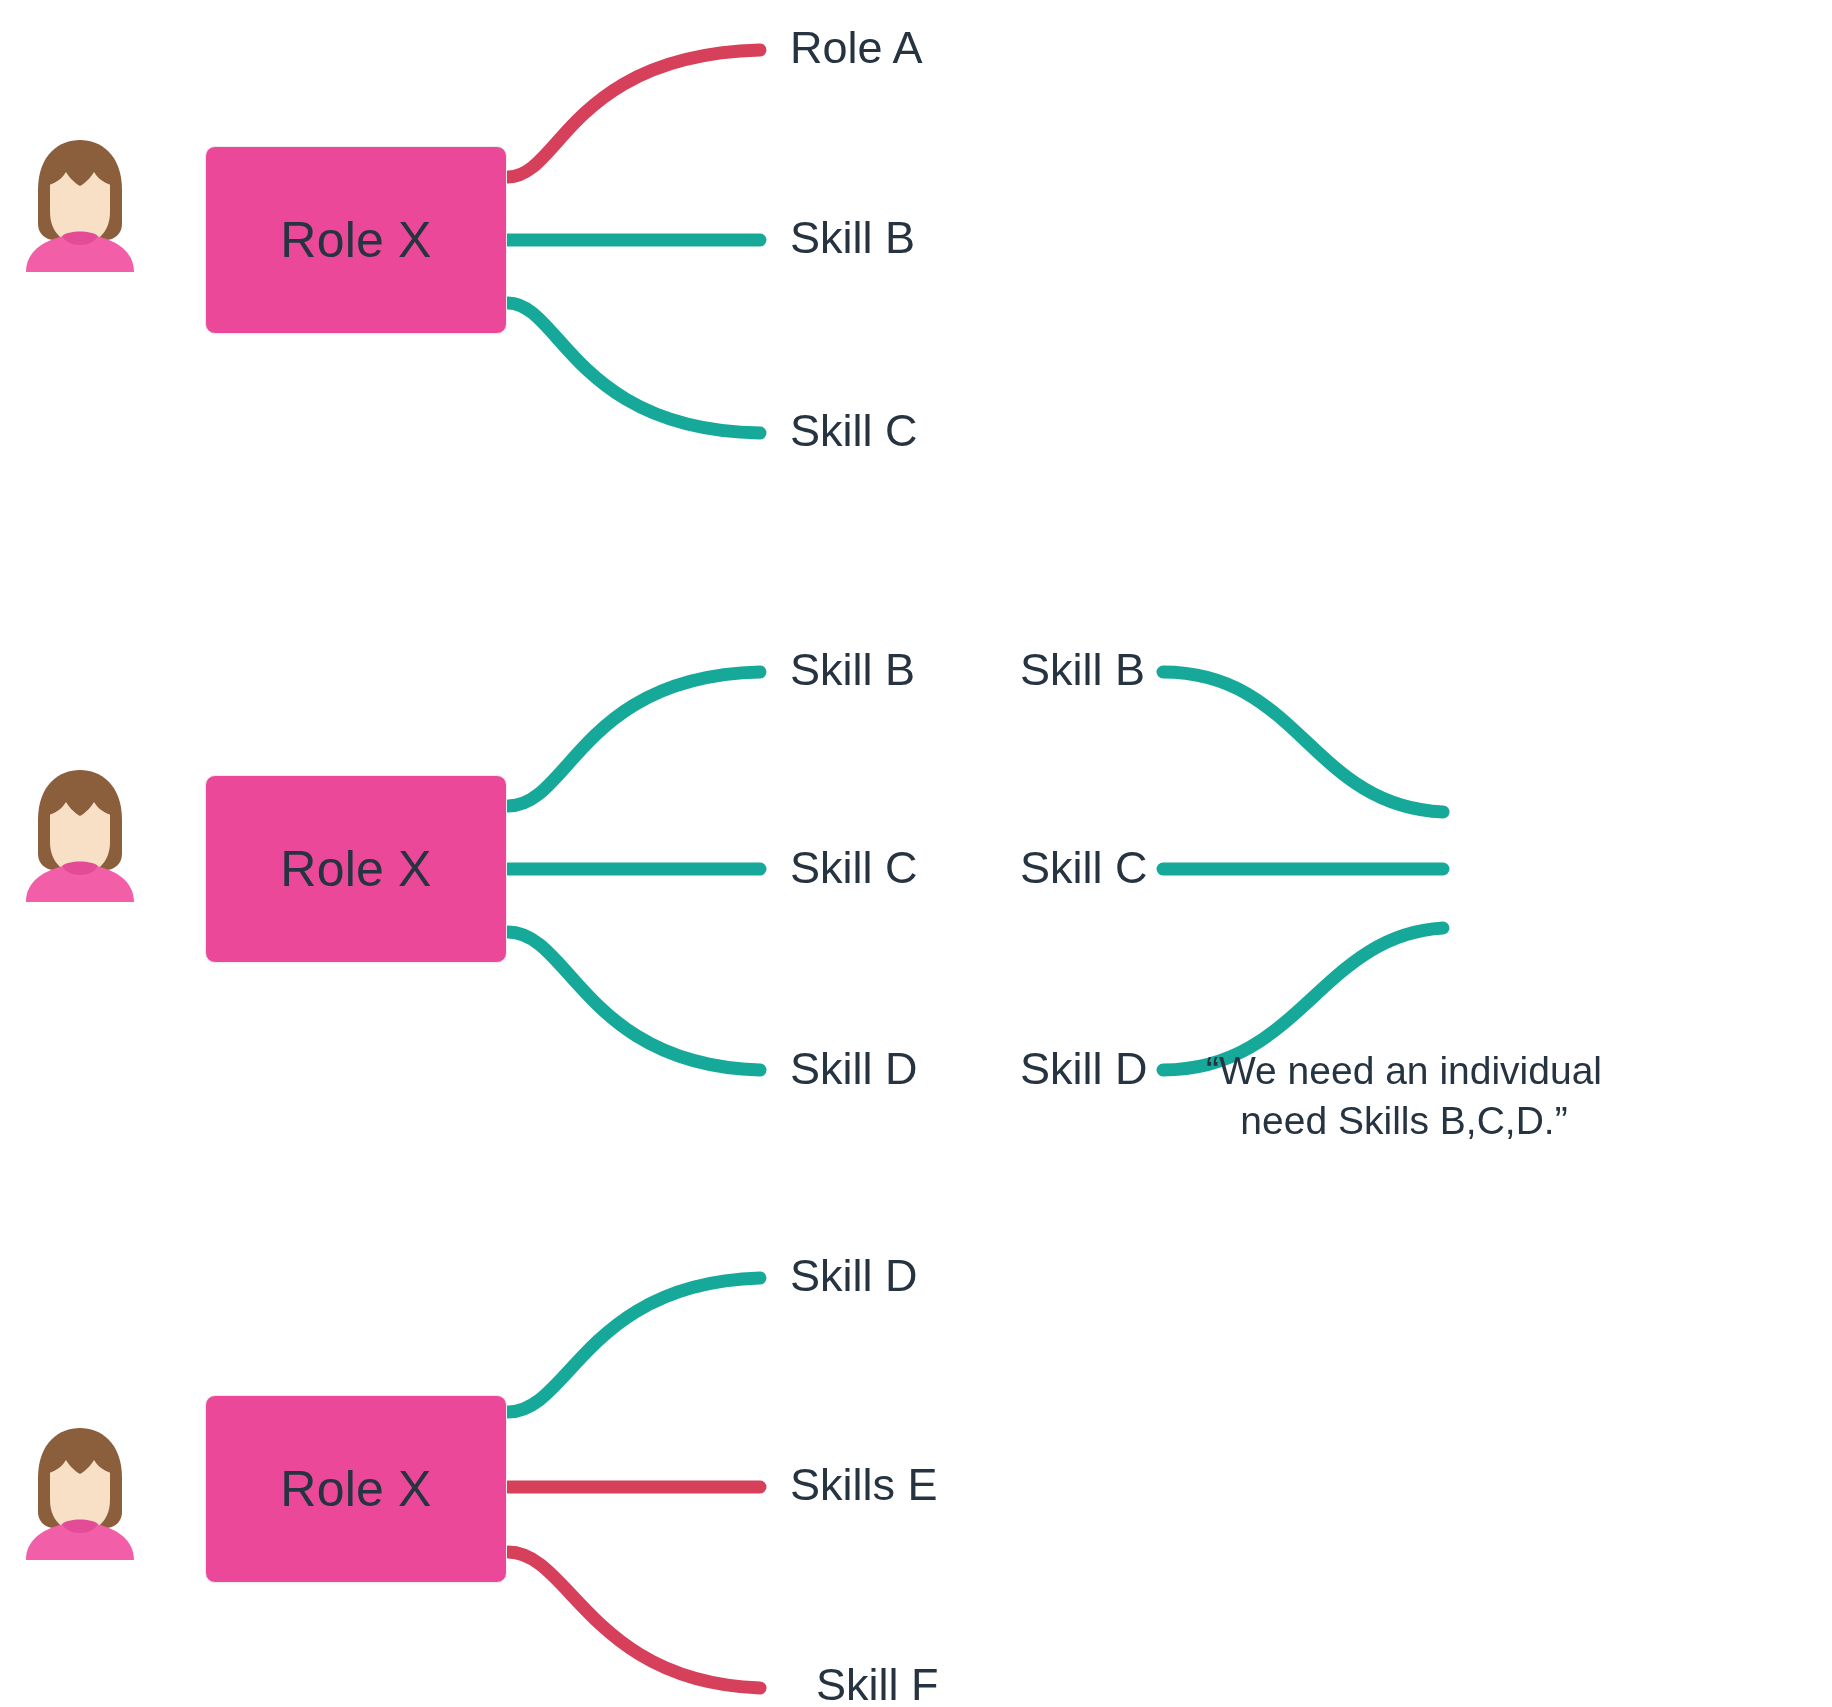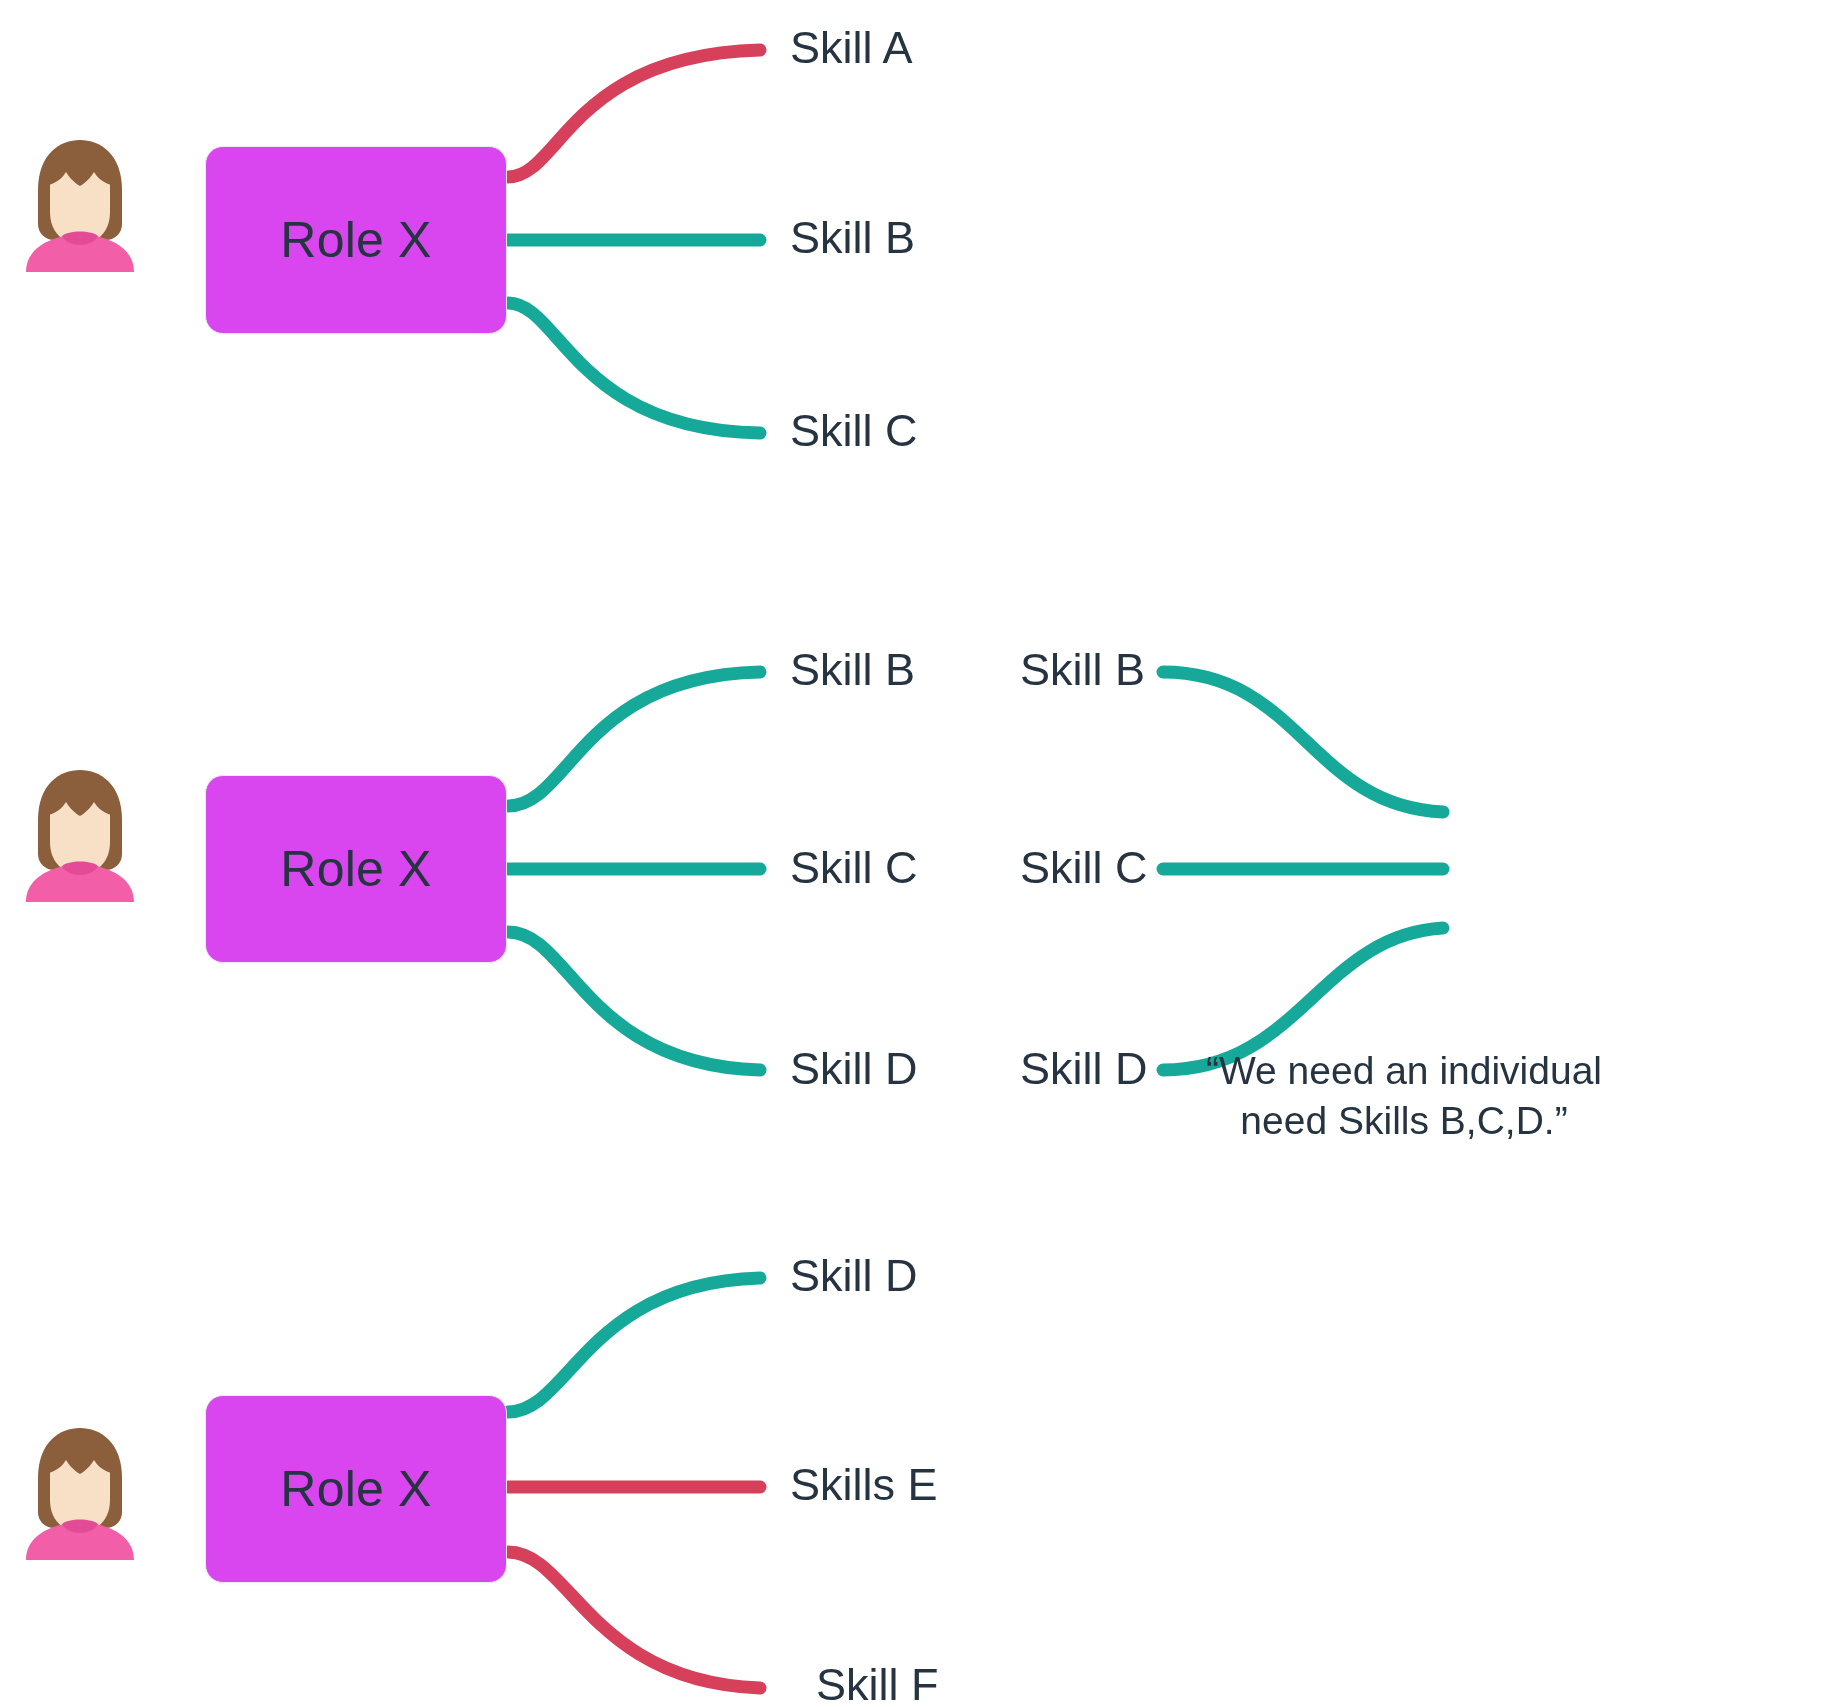--- a/index.html
+++ b/index.html
@@ -27,23 +27,23 @@
     position: absolute;
     left: 0; top: 0;
     width: 1832px;
     height: 1707px;
     pointer-events: none;
   }
 
   
   .node-box {
     position: absolute;
-    background: #d946ef;
+    background: #ec4899;
     border: 1.5px solid #ececef;
-    border-radius: 18px;
+    border-radius: 10px;
     box-shadow: 0 1px 3px rgba(20,30,45,0.045);
     display: flex;
     align-items: center;
     justify-content: center;
     box-sizing: border-box;
   }
   .node-box .node-label {
     font-size: 50px;
     color: #263340;
     letter-spacing: 0.2px;
@@ -112,21 +112,21 @@
       <path d="M8 140 C8 118 28 108 46 104 C52 114 72 114 78 104 C96 108 116 118 116 140 Z" fill="#f25fa8"></path>
       <path d="M44 104 C50 116 74 116 80 104 C74 98 50 98 44 104 Z" fill="#e34b97"></path>
     </svg>
   </div>
 
   <div class="node-box" style="left:205px; top:146px; width:302px; height:188px;">
     <span class="node-label">Role X</span>
   </div>
 
   <div class="skill-label" style="left:790px; top:25px;">
-    <span>Skill A</span>
+    <span>Role A</span>
   </div>
   <div class="skill-label" style="left:790px; top:215px;">
     <span>Skill B</span>
   </div>
   <div class="skill-label" style="left:790px; top:408px;">
     <span>Skill C</span>
   </div>
 
   <div class="avatar" style="left:18px; top:762px;">
     <svg viewBox="0 0 124 140" width="124" height="140" xmlns="http://www.w3.org/2000/svg">

